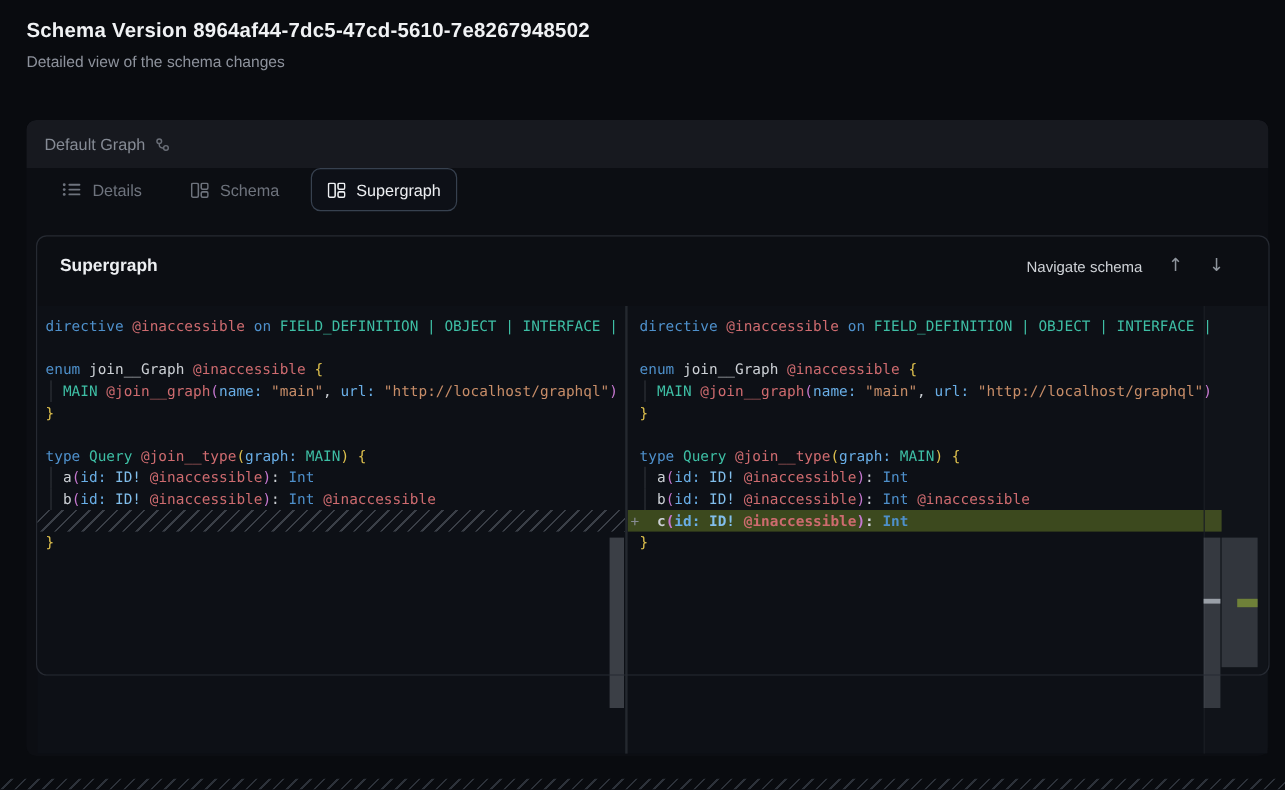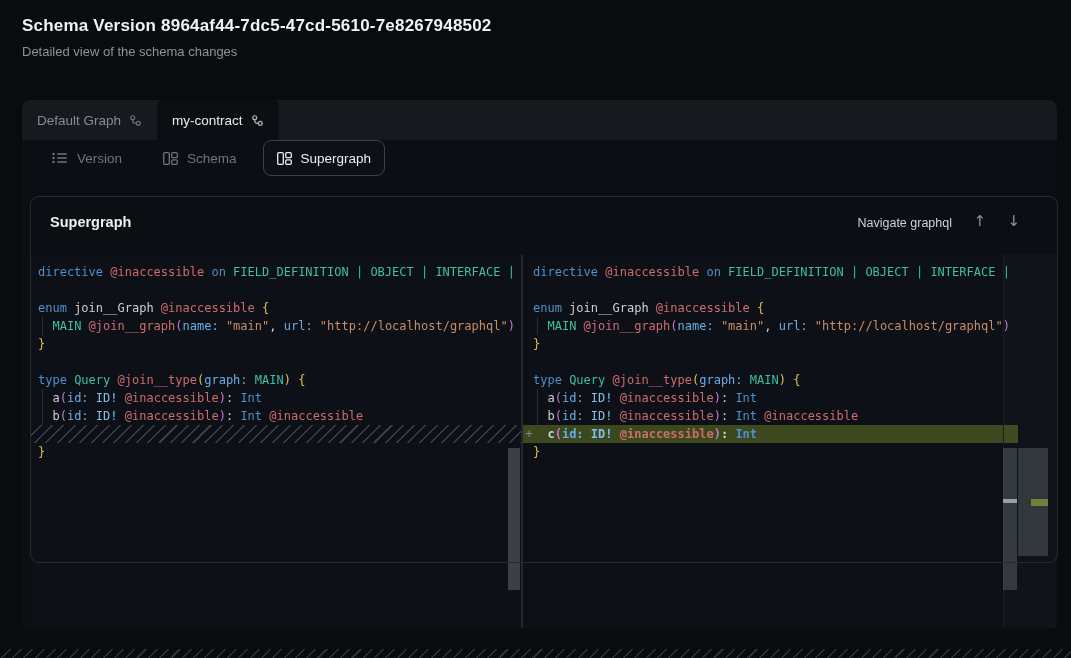--- a/index.html
+++ b/index.html
@@ -81,44 +81,34 @@
     <div class="tab">
       <span>Default Graph</span>
       <span class="vicon">
         <svg viewBox="0 0 14 14" width="13" height="13">
             <circle cx="4" cy="4" r="2.1" fill="none" stroke="currentColor" stroke-width="1.3"></circle>
             <circle cx="10" cy="10" r="2.1" fill="none" stroke="currentColor" stroke-width="1.3"></circle>
             <path d="M4 6.3 V7 a3 3 0 0 0 3 3 h0.7" fill="none" stroke="currentColor" stroke-width="1.3"></path>
           </svg>
       </span>
     </div>
-    <div class="tab active">
-      <span>my-contract</span>
-      <span class="vicon">
-        <svg viewBox="0 0 14 14" width="13" height="13">
-            <circle cx="4" cy="4" r="2.1" fill="none" stroke="currentColor" stroke-width="1.3"></circle>
-            <circle cx="10" cy="10" r="2.1" fill="none" stroke="currentColor" stroke-width="1.3"></circle>
-            <path d="M4 6.3 V7 a3 3 0 0 0 3 3 h0.7" fill="none" stroke="currentColor" stroke-width="1.3"></path>
-          </svg>
-      </span>
-    </div>
   </div>
   <div class="subtabrow">
     <div class="subtab">
       <span class="sicon">
         <svg viewBox="0 0 16 12" width="16" height="12" fill="currentColor">
             <circle cx="1.5" cy="2" r="1.2"></circle>
             <circle cx="1.5" cy="6" r="1.2"></circle>
             <circle cx="1.5" cy="10" r="1.2"></circle>
             <rect x="5" y="1.2" width="10" height="1.6" rx=".8"></rect>
             <rect x="5" y="5.2" width="10" height="1.6" rx=".8"></rect>
             <rect x="5" y="9.2" width="10" height="1.6" rx=".8"></rect>
           </svg>
       </span>
-      <span>Version</span>
+      <span>Details</span>
     </div>
     <div class="subtab" style="margin-left:13px;">
       <span class="sicon">
         <svg viewBox="0 0 15 13" width="15" height="13" fill="none" stroke="currentColor" stroke-width="1.3">
             <rect x="0.7" y="0.7" width="5.6" height="11.6" rx="1.2"></rect>
             <rect x="8.7" y="0.7" width="5.6" height="5" rx="1.2"></rect>
             <rect x="8.7" y="7.9" width="5.6" height="4.4" rx="1.2"></rect>
           </svg>
       </span>
       <span>Schema</span>
@@ -172,17 +162,17 @@
   <div class="plus-sign">+</div>
   <div class="sb-left"></div>
   <div class="sb-right"></div>
   <div class="sb-right-dash"></div>
   <div class="minimap-slider"></div>
   <div class="minimap-green"></div>
 </div>
 
 <div class="panel-outline"></div>
 <div class="panel-title">Supergraph</div>
-<div class="nav-label">Navigate graphql</div>
+<div class="nav-label">Navigate schema</div>
 <div class="nav-arrow nav-up"><span>↑</span></div>
 <div class="nav-arrow nav-down"><span>↓</span></div>
 
 <div class="bottom-hatch"></div>
 
 </body></html>

